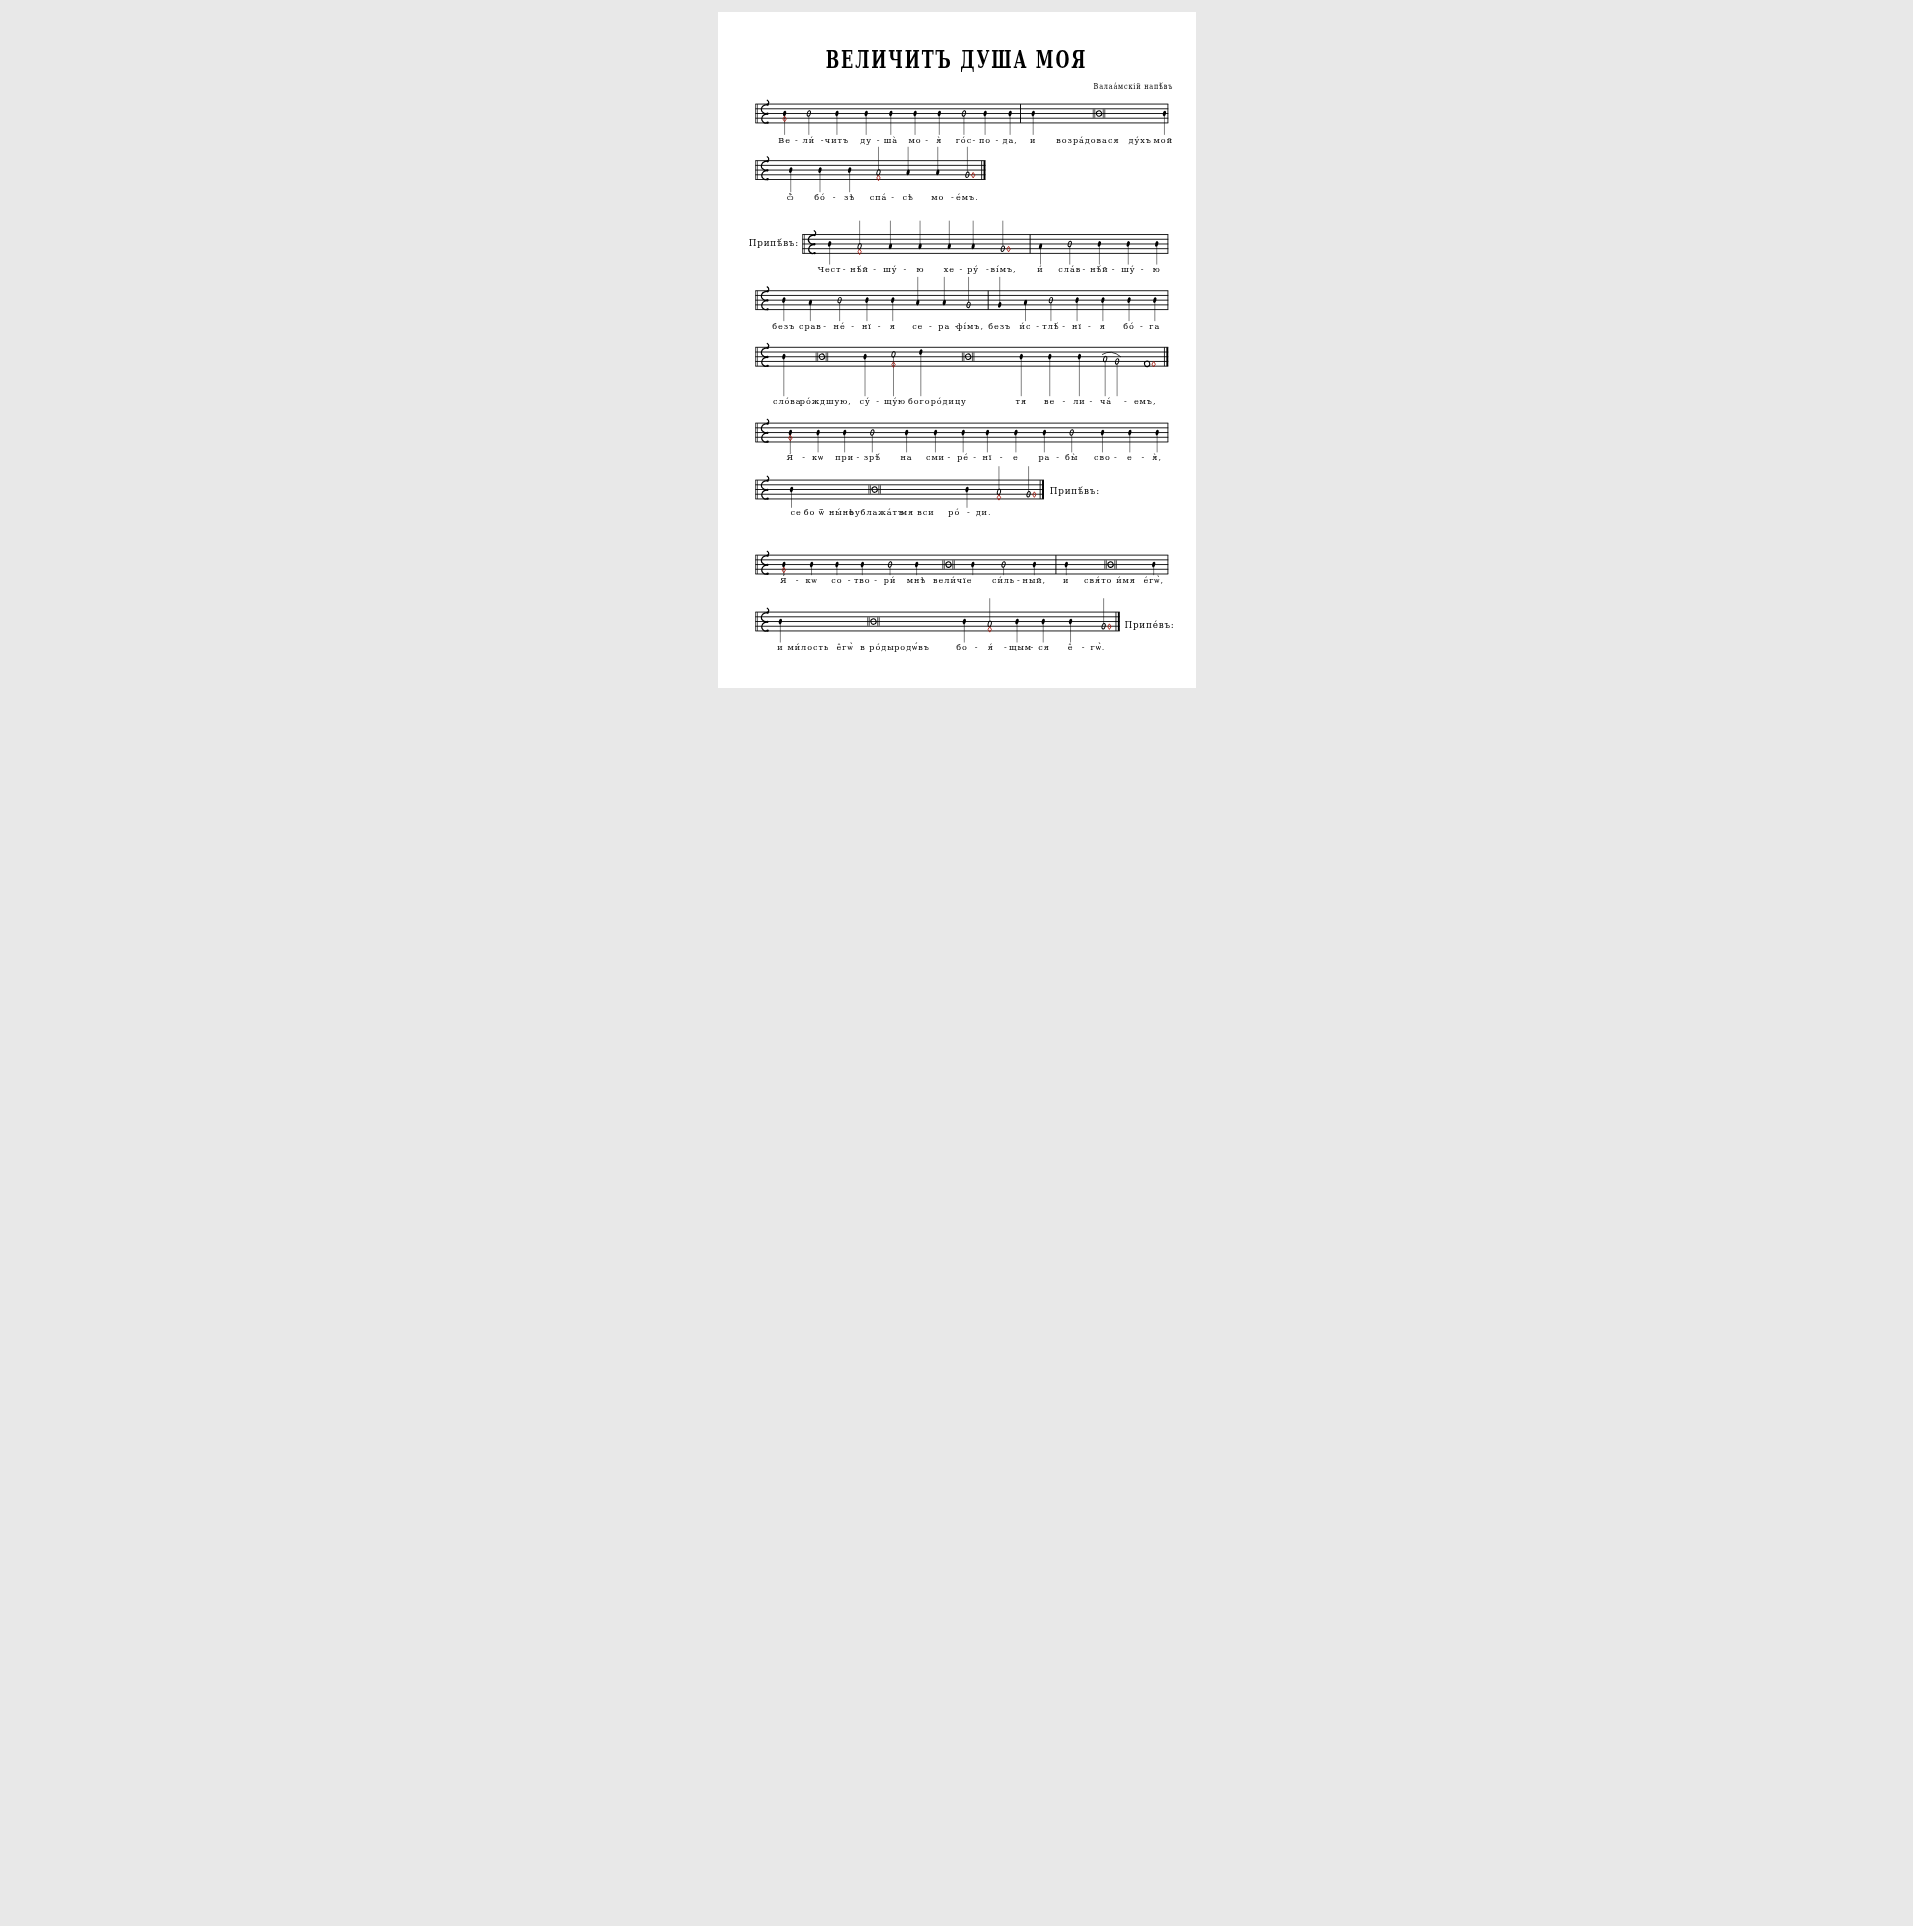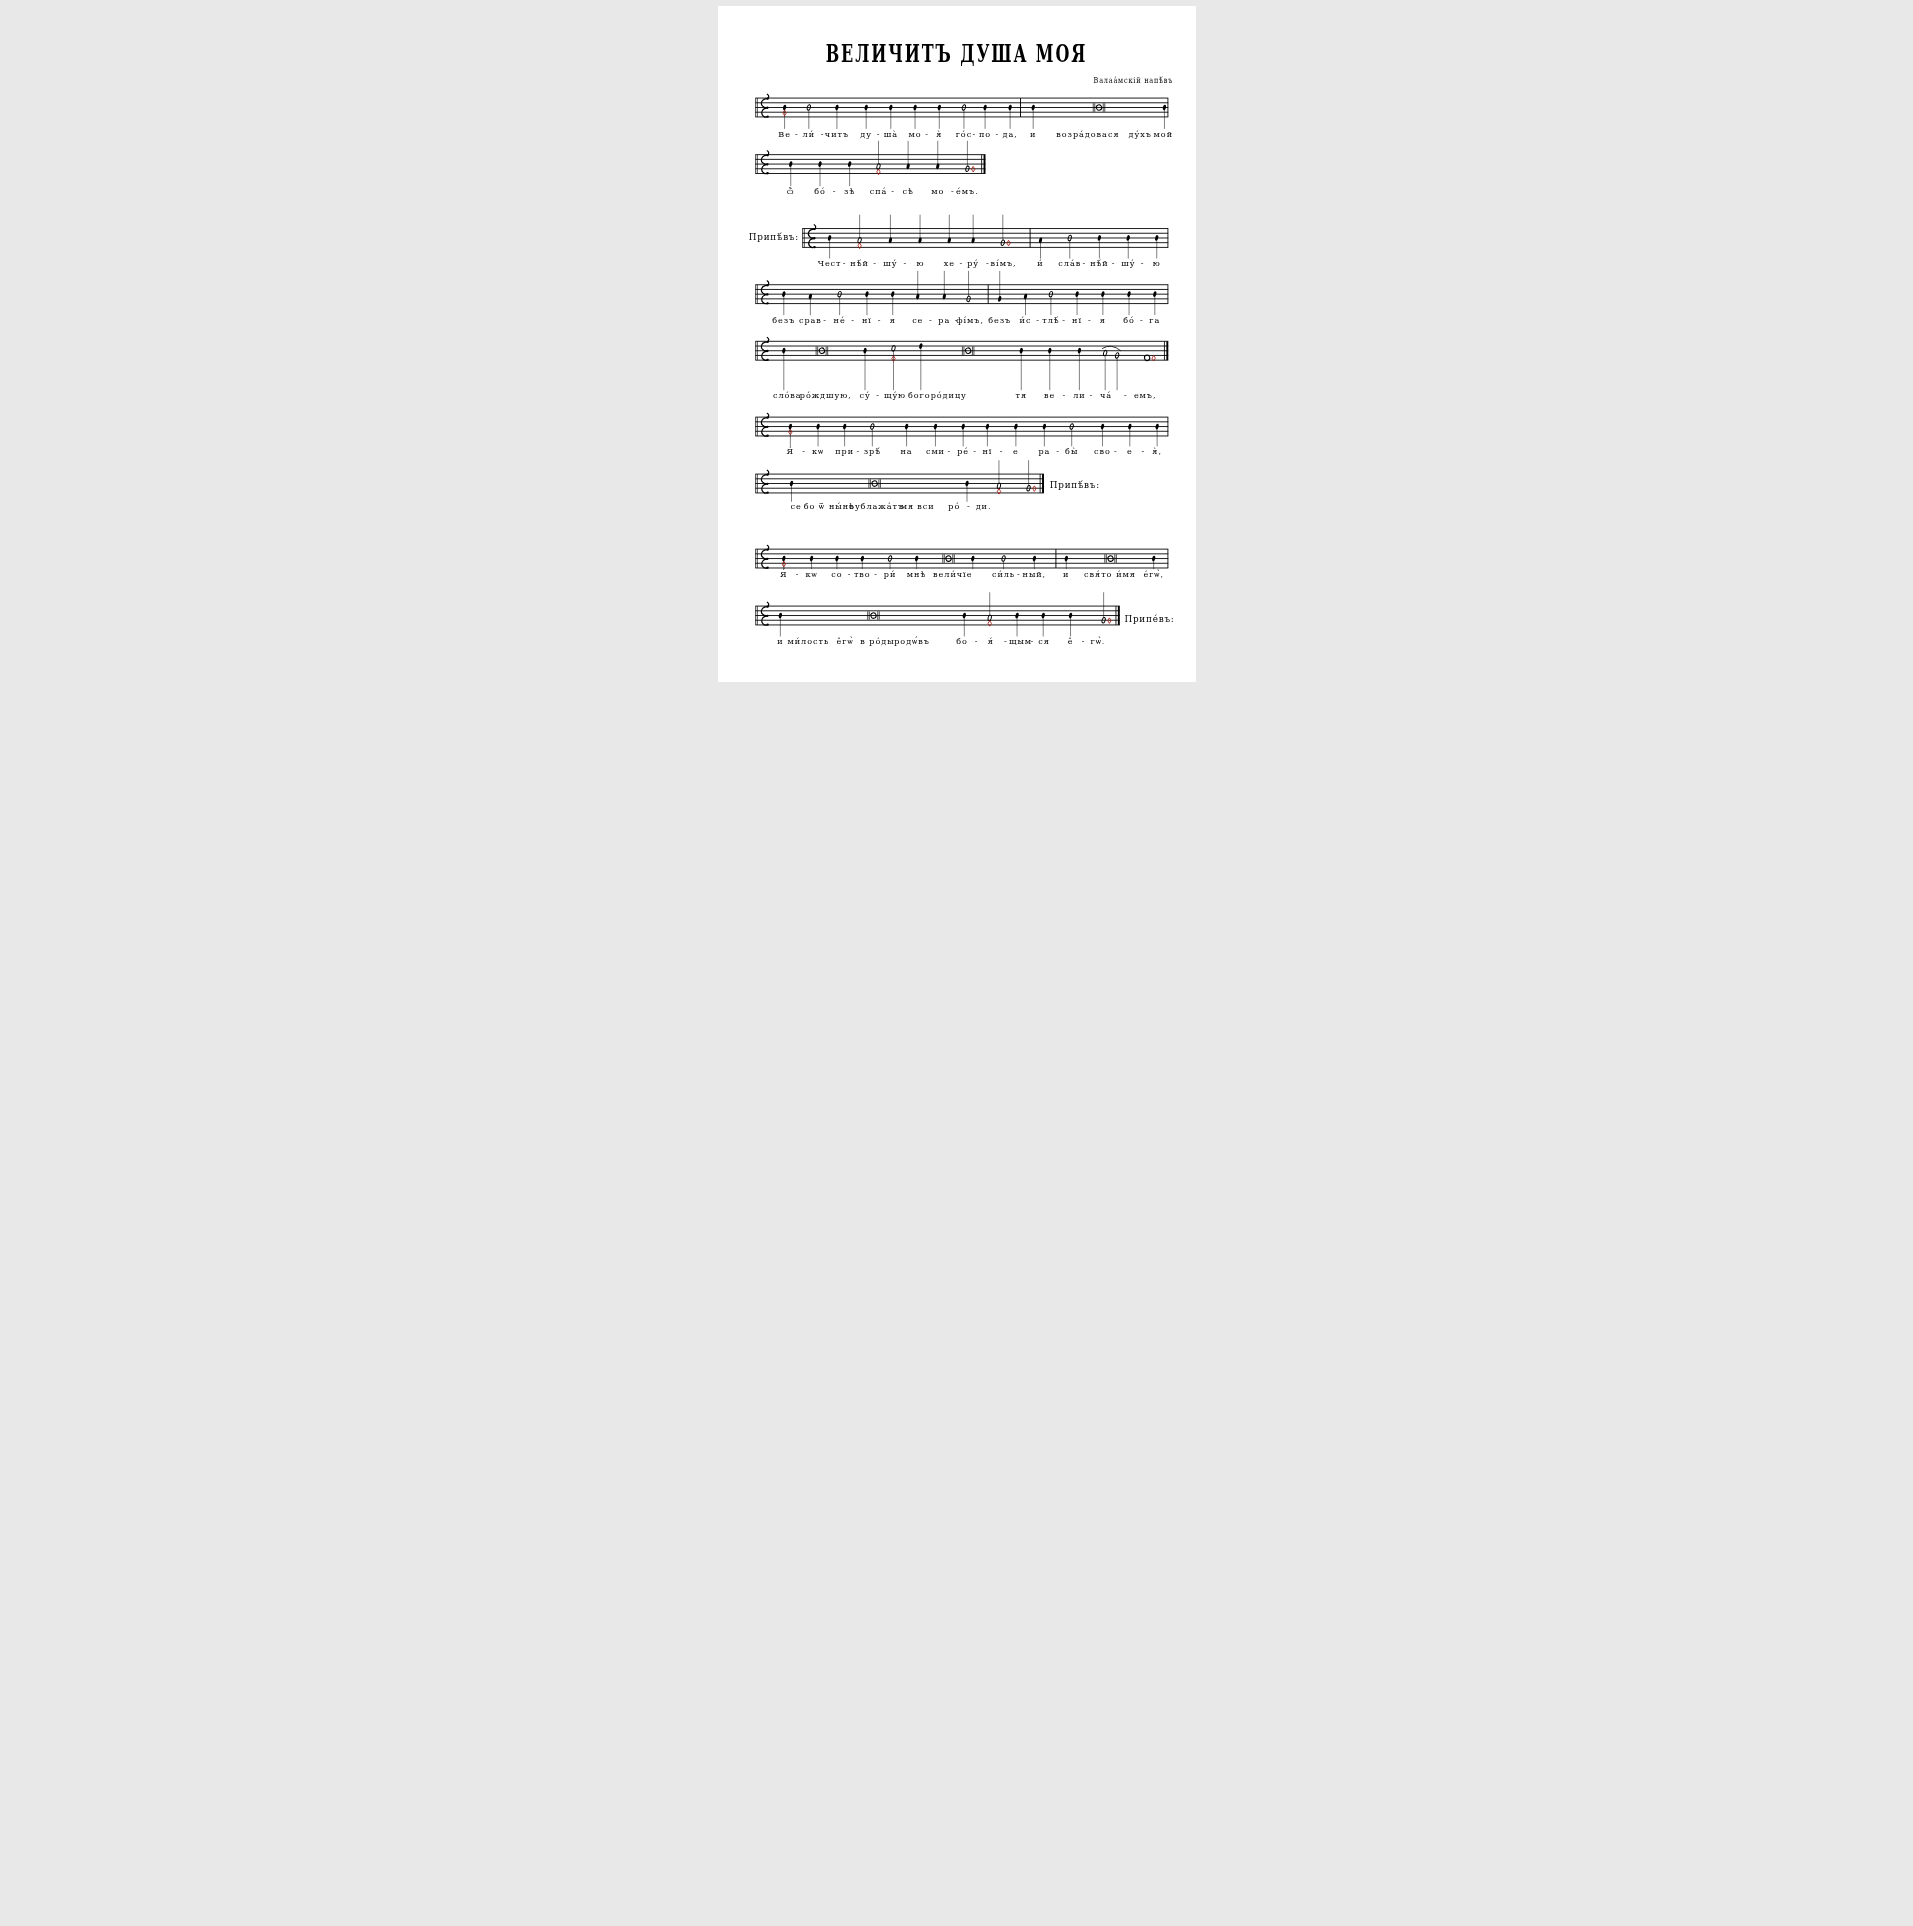--- a/index.html
+++ b/index.html
@@ -1,19 +1,19 @@
 <!DOCTYPE html>
 <html style="font-size:6.2px"><head>
 <meta charset="utf-8">
 <style>
   html,body{margin:0;padding:0;background:#e8e8e8;}
   .page{
     position:relative;
     width:478px;height:676px;
-    margin:6px auto;
+    margin:12px auto;
     background:#ffffff;
     overflow:hidden;
     font-family:"DejaVu Serif", serif;
   }
   .title{
     position:absolute;
     top:34px;left:50%;
     transform:translateX(-50%) scaleY(1.45);
     transform-origin:top center;
     font-size:16px;font-weight:bold;

